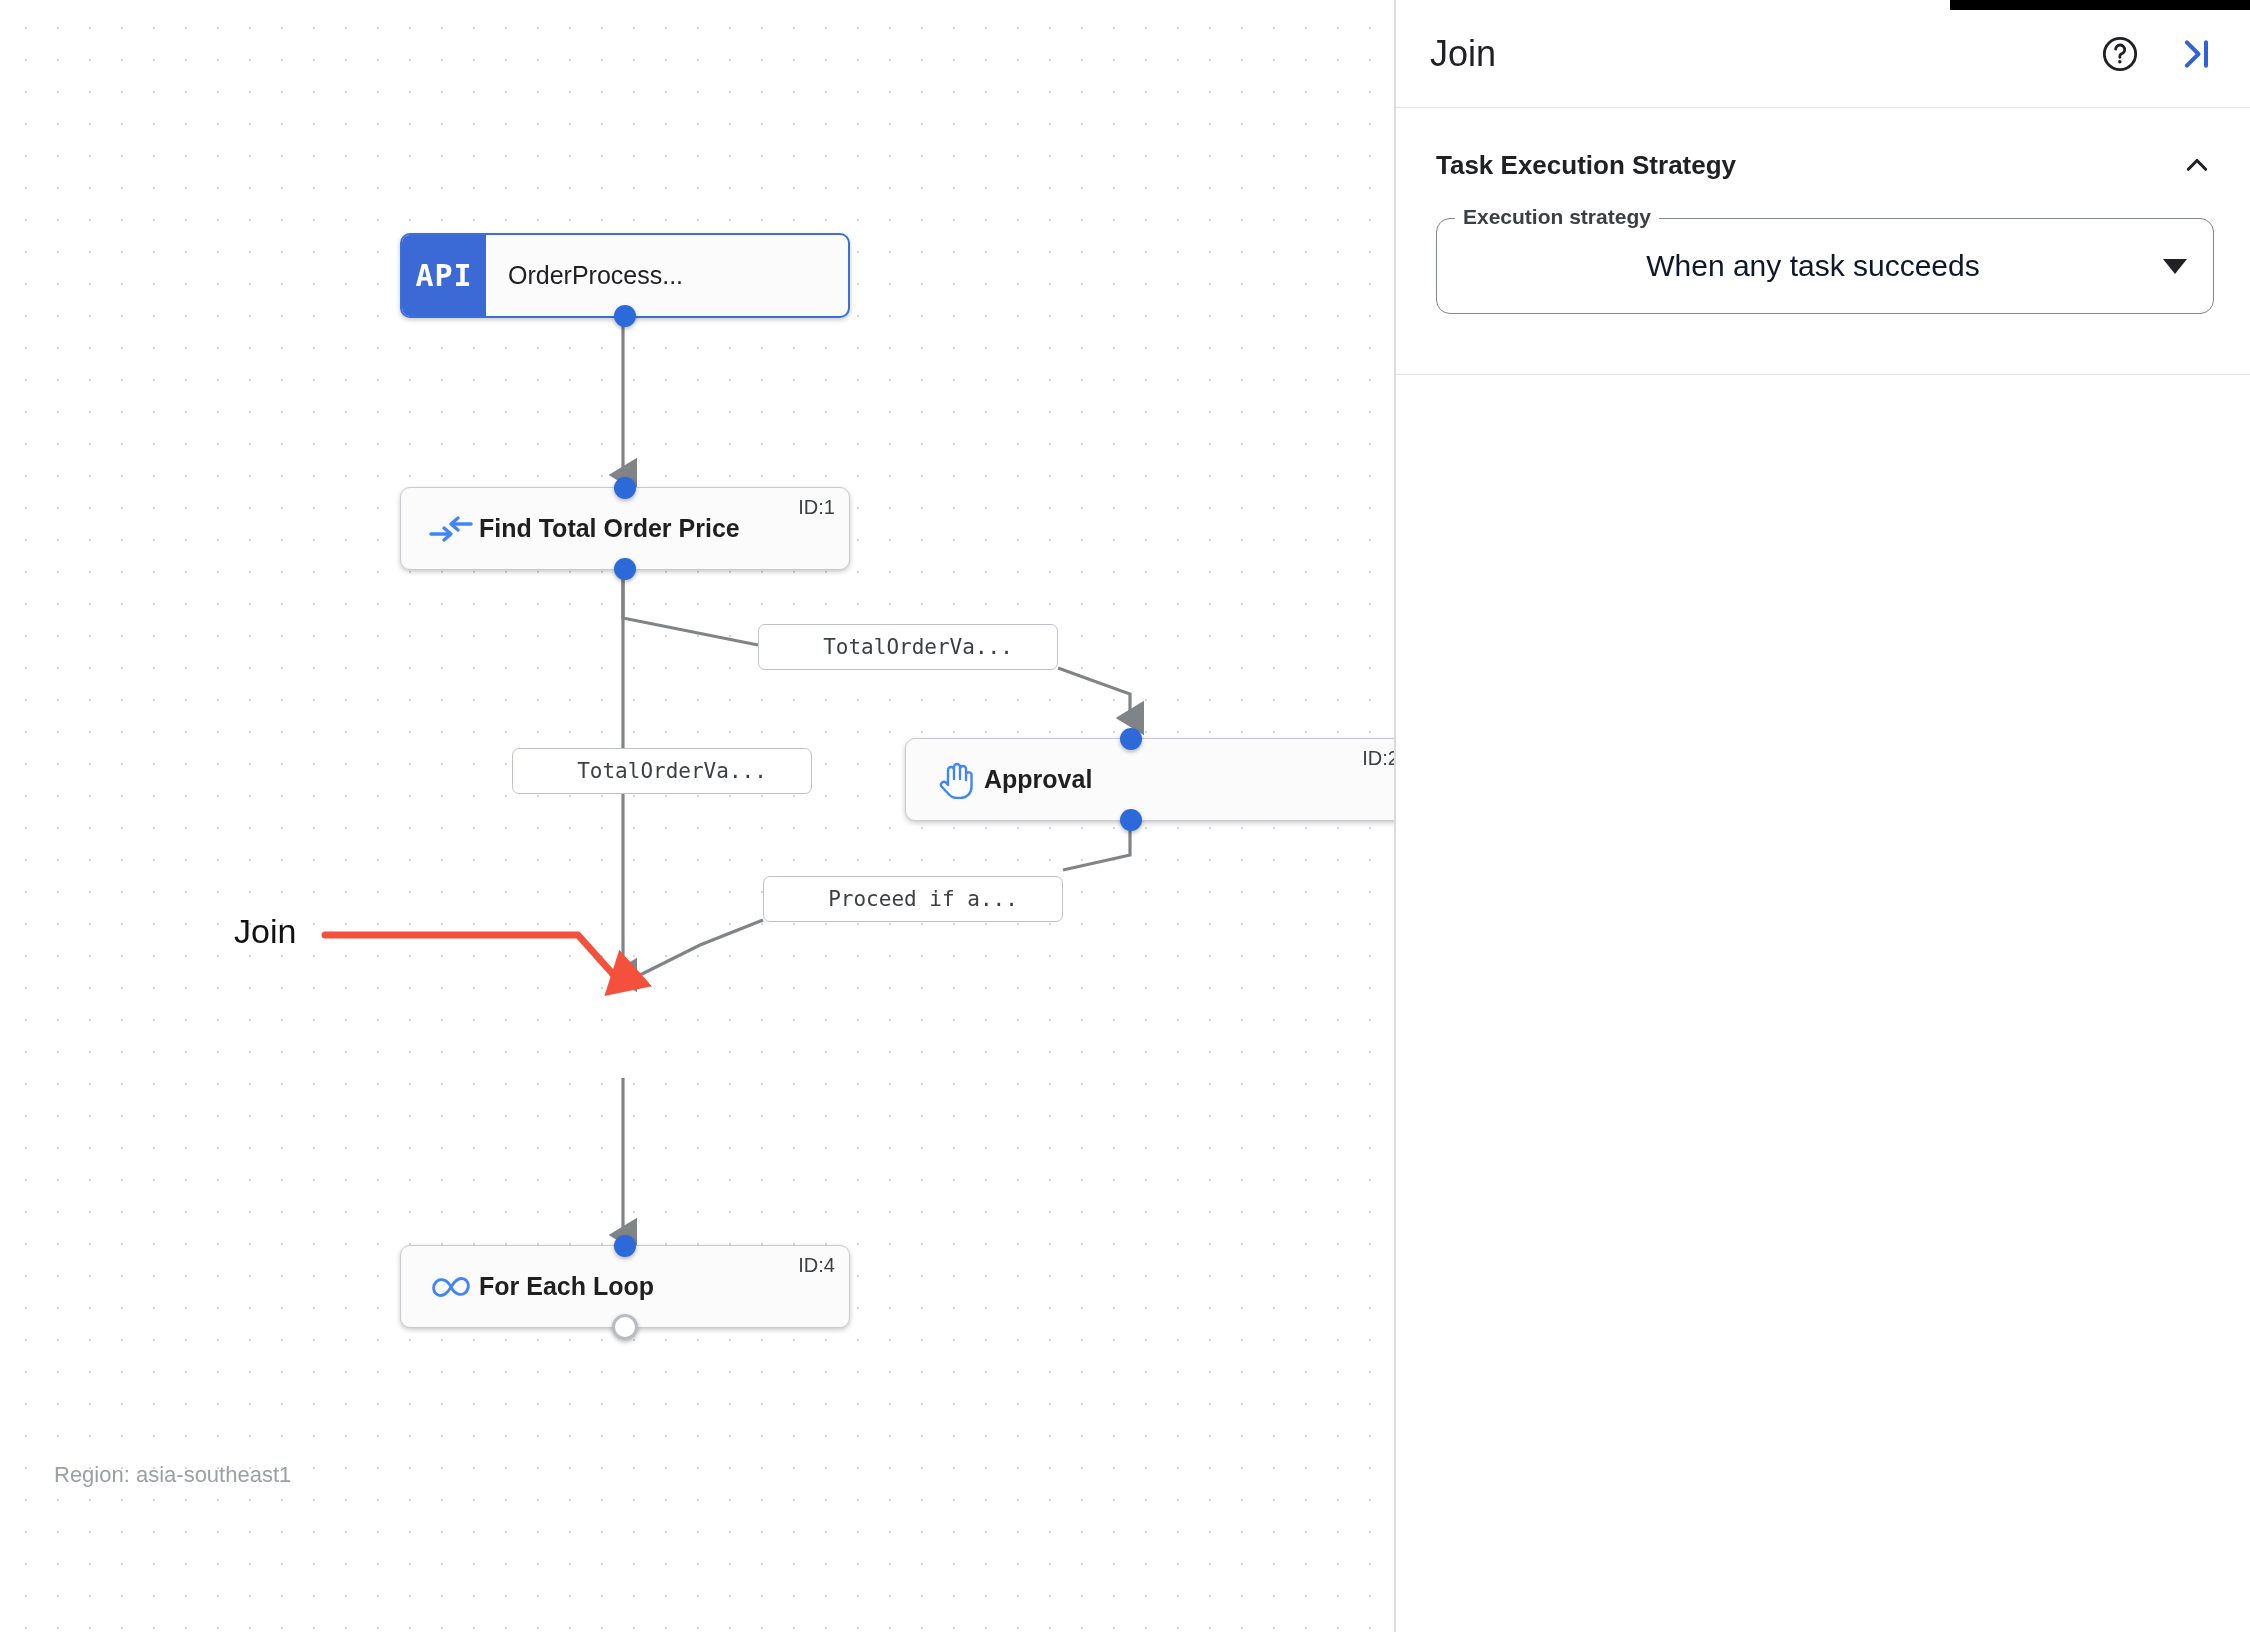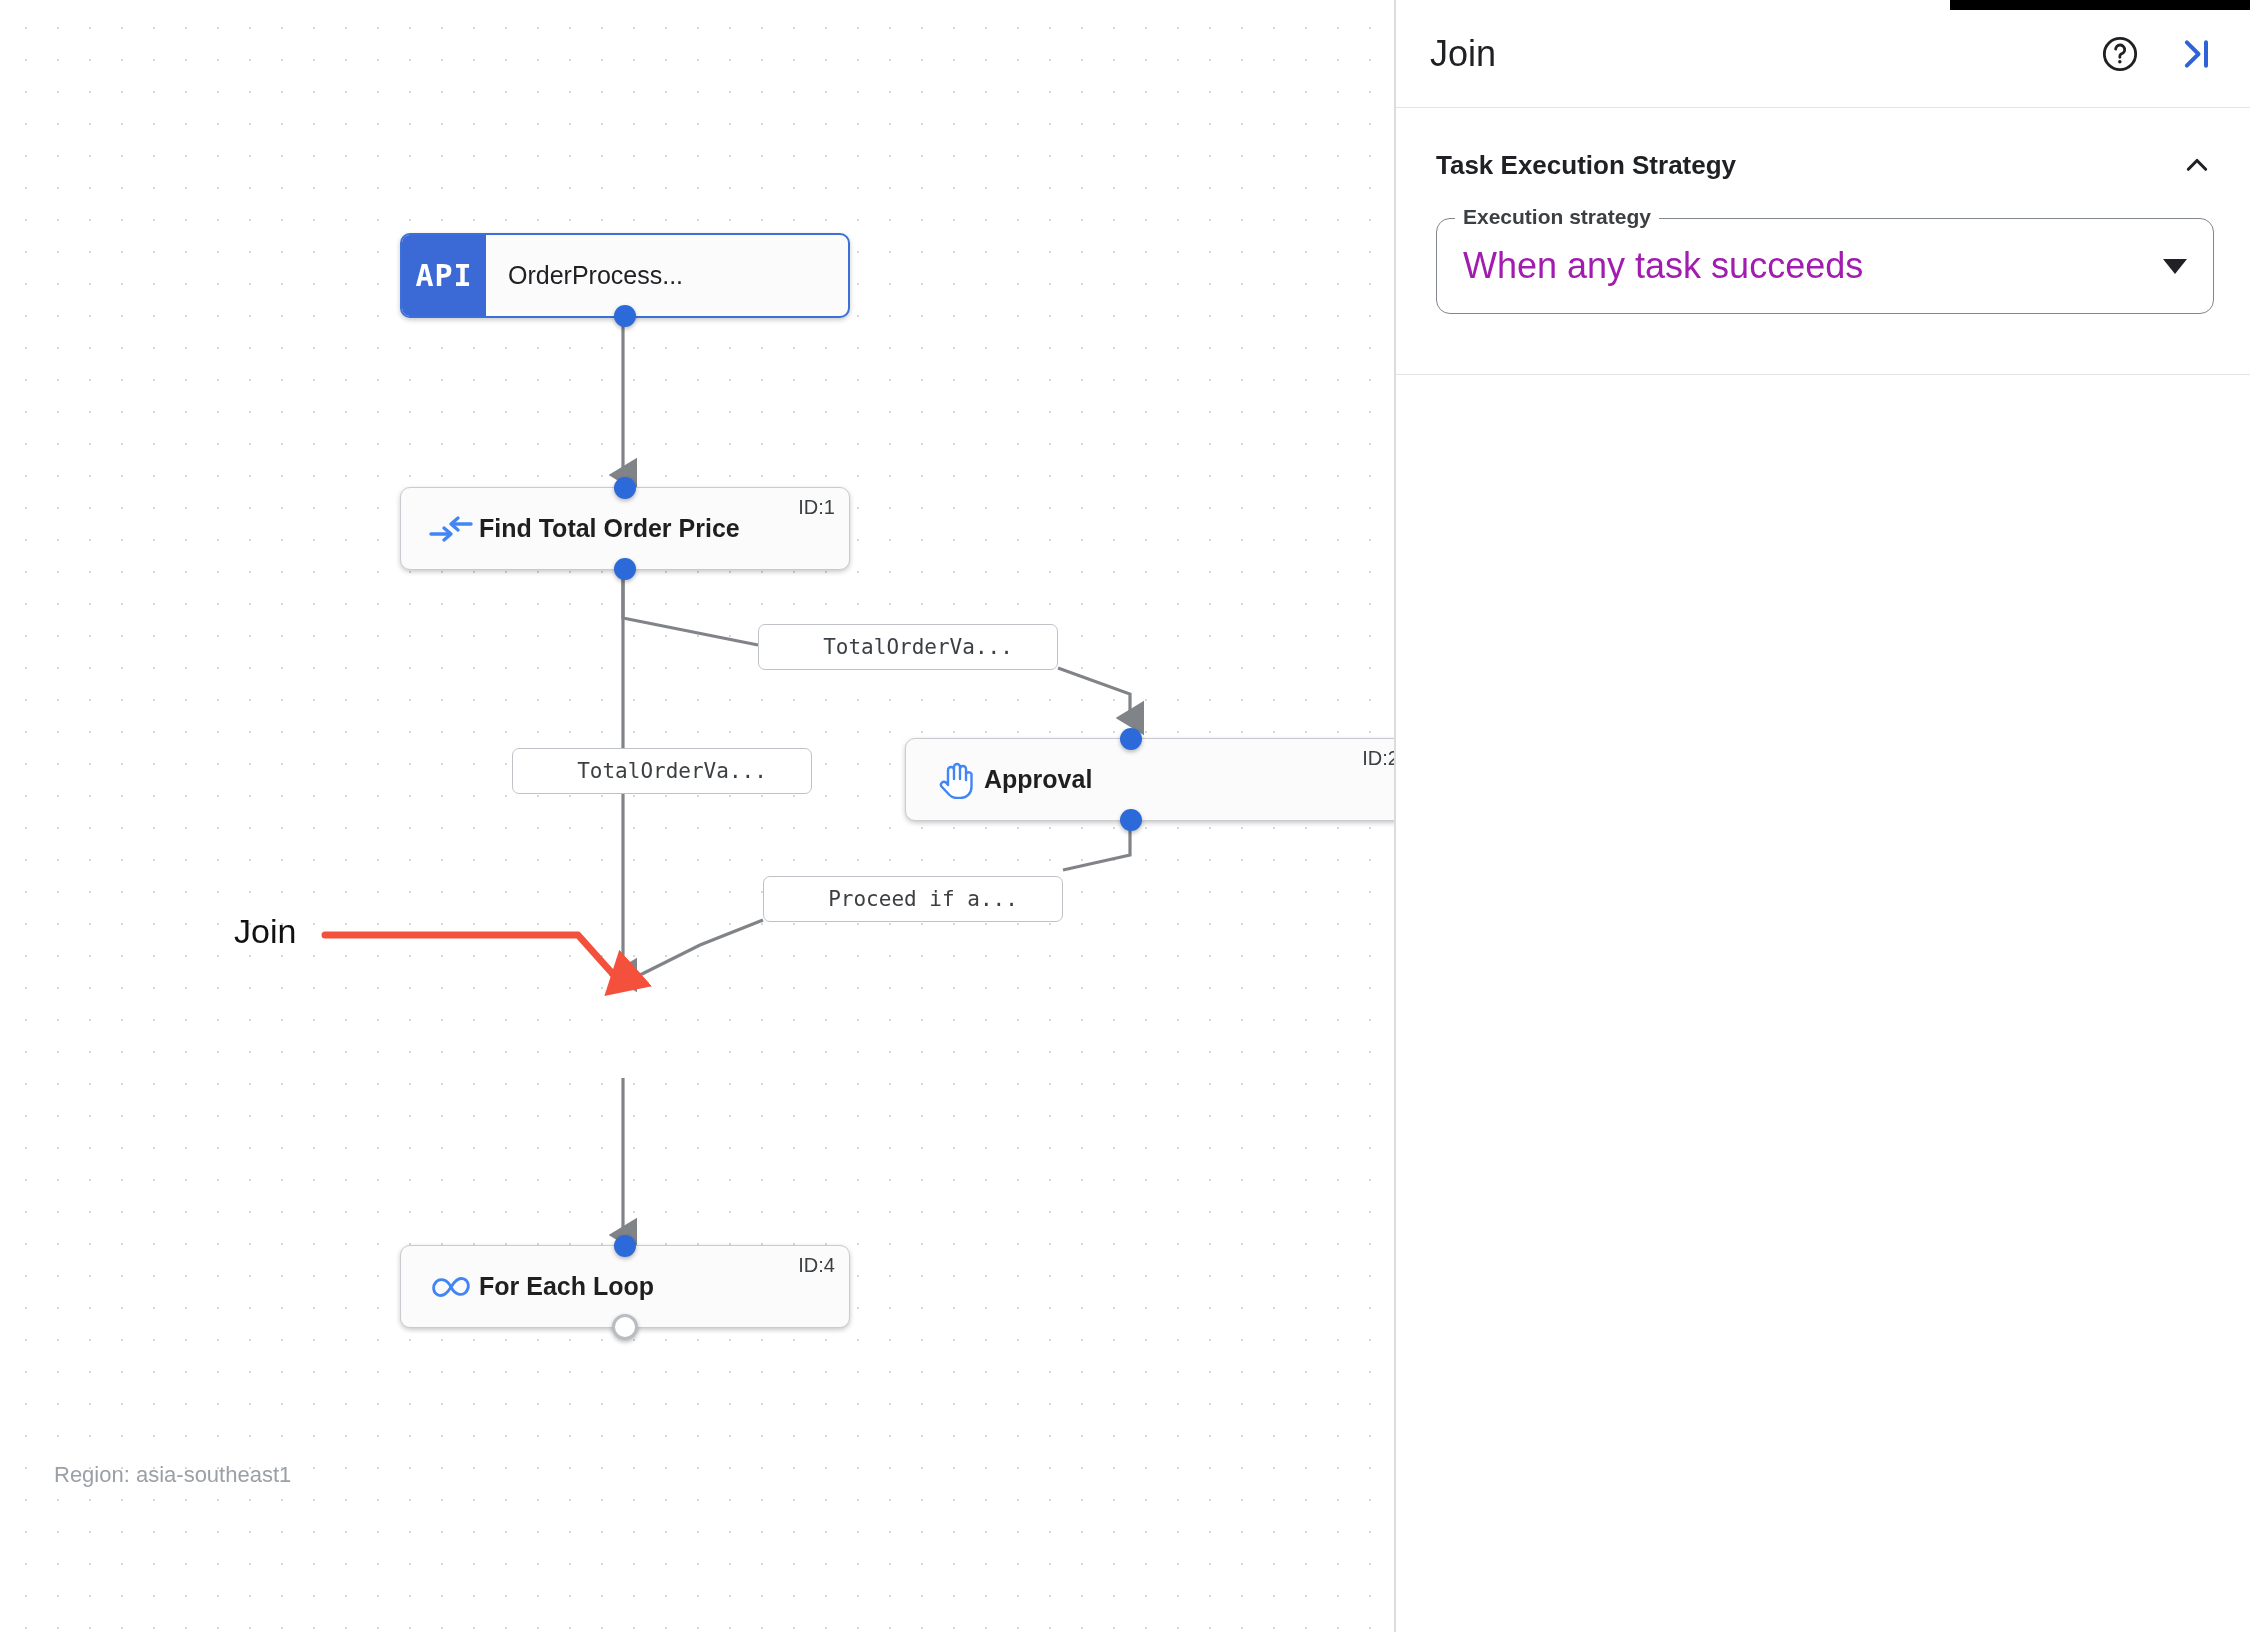--- a/index.html
+++ b/index.html
@@ -267,23 +267,24 @@
     top: -13px;
     left: 18px;
     background: #ffffff;
     padding: 0 8px;
     font-size: 21px;
     color: #3c4043;
     font-weight: 700;
     line-height: 1;
   }
   .field-value {
-    font-size: 36px;
-    color: #a21caf;
+    font-size: 30px;
+    color: #0f172a;
     flex: 1 1 auto;
+    text-align: center;
   }
   .field-arrow {
     flex: 0 0 auto;
     width: 0;
     height: 0;
     border-left: 12px solid transparent;
     border-right: 12px solid transparent;
     border-top: 15px solid #202124;
   }
 </style>

